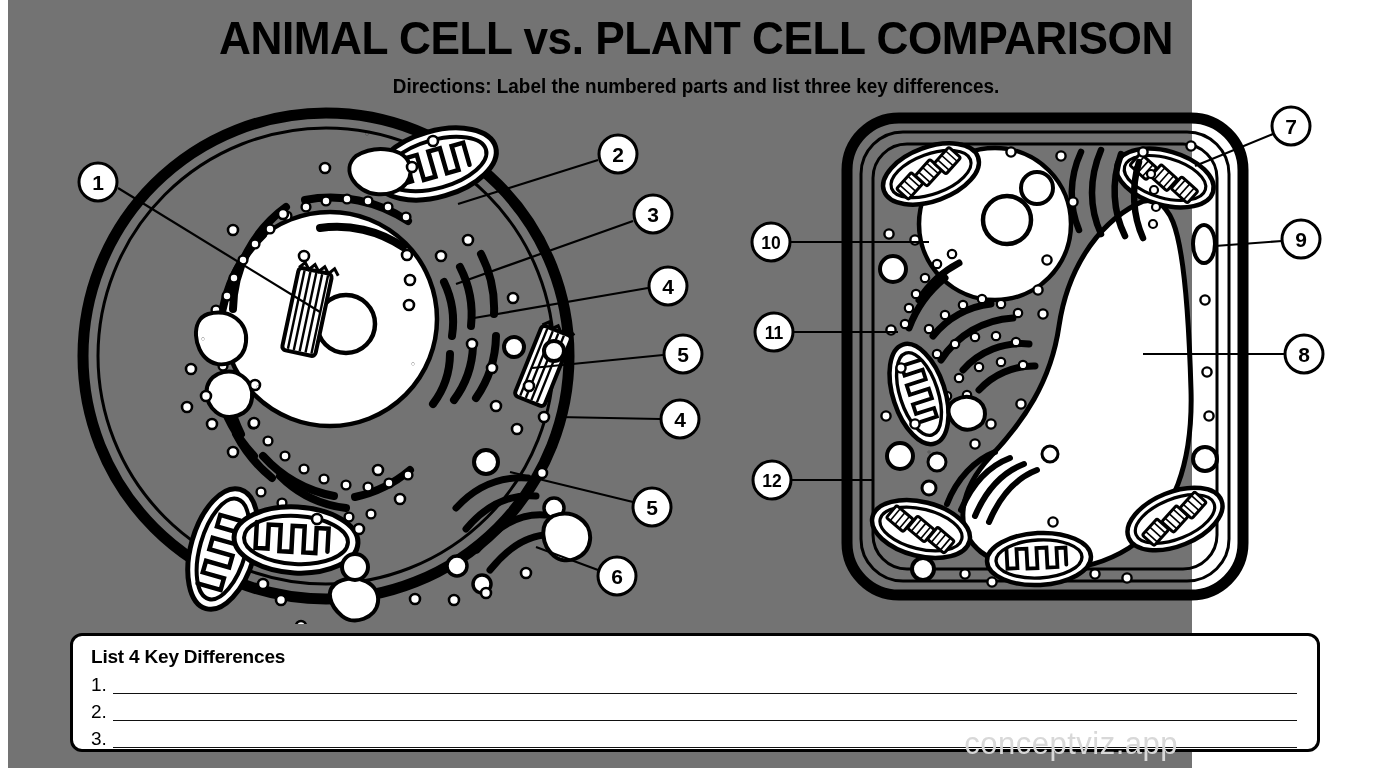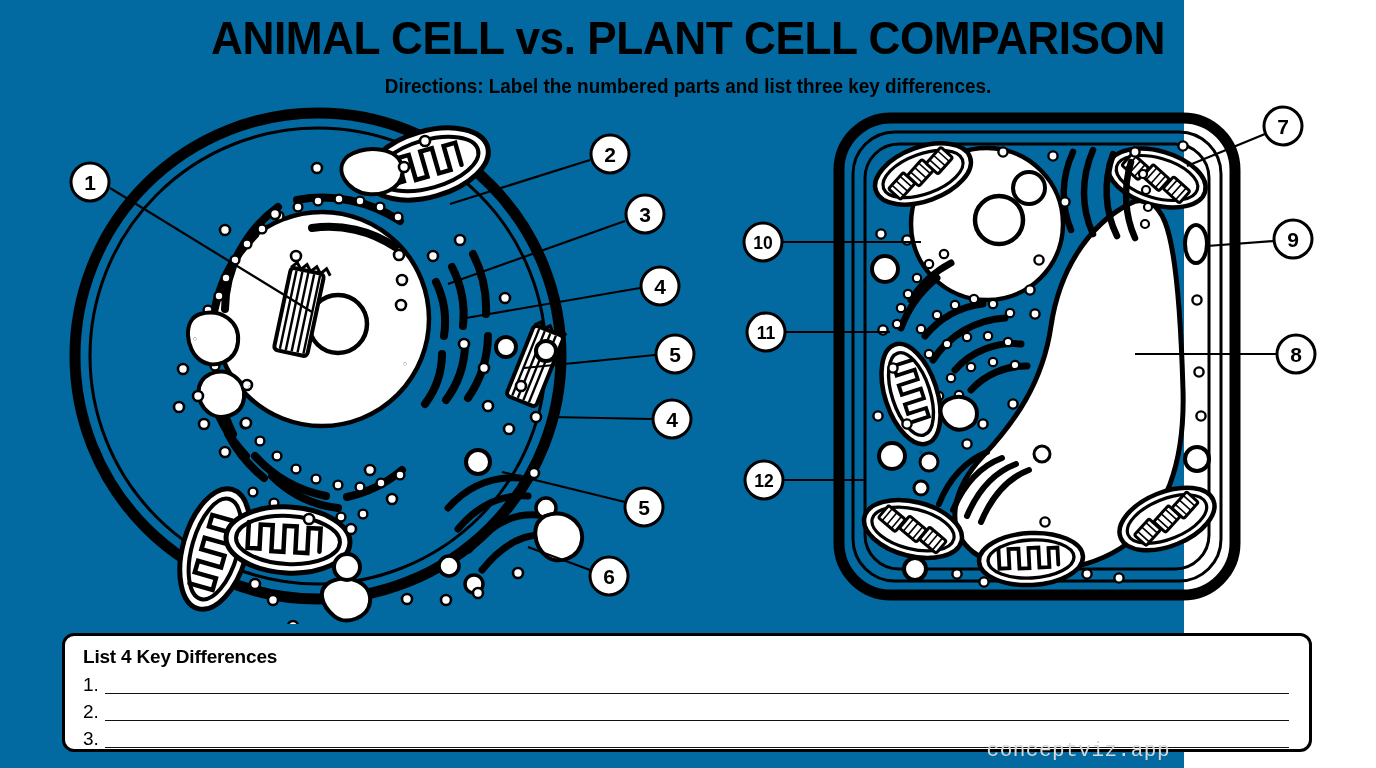--- a/index.html
+++ b/index.html
@@ -4,21 +4,21 @@
 <title>Animal Cell vs Plant Cell Comparison Worksheet</title>
 <style>
   html,body{margin:0;padding:0;background:#ffffff;}
   body{
     width:1376px;height:768px;
     font-family:"Liberation Sans", sans-serif;
     color:#000;
     overflow:hidden;
     position:relative;
   }
-  #sheet{position:relative;width:1184px;height:768px;background:#0369a1;}
+  #sheet{position:relative;width:1184px;height:768px;background:#737373;margin-left:8px;}
 
   
   #header{position:absolute;left:0;top:0;width:1376px;text-align:center;}
   #worksheet-title{
     font-size:47px;font-weight:bold;letter-spacing:-0.5px;
     line-height:1;margin:0;padding-top:14px;
     font-family:"Liberation Sans", sans-serif;
     transform:scaleX(0.94);transform-origin:center top;
     white-space:nowrap;
   }
@@ -55,22 +55,22 @@
     position:absolute;left:22px;bottom:3px;width:1184px;height:0;
     border-bottom:1.6px solid #111;
   }
   #answer-line-1{top:39px;}
   #answer-line-2{top:66px;}
   #answer-line-3{top:93px;}
 
   
   #watermark{
     position:absolute;right:14px;bottom:6px;
-    font-size:21px;color:#d8d8d8;letter-spacing:0.5px;
-    font-family:Liberation Mono, monospace;
+    font-size:31px;color:#d8d8d8;letter-spacing:0.5px;
+    font-family:Liberation Sans, sans-serif;
     pointer-events:none;user-select:none;
   }
 
   
   .ink{fill:none;stroke:#000;}
   .fillw{fill:#fff;stroke:#000;}
   .callout-circle{fill:#fff;stroke:#000;stroke-width:3;}
   .callout-num{
     font-family:"Liberation Sans", sans-serif;
     font-size:21px;font-weight:bold;text-anchor:middle;fill:#000;

